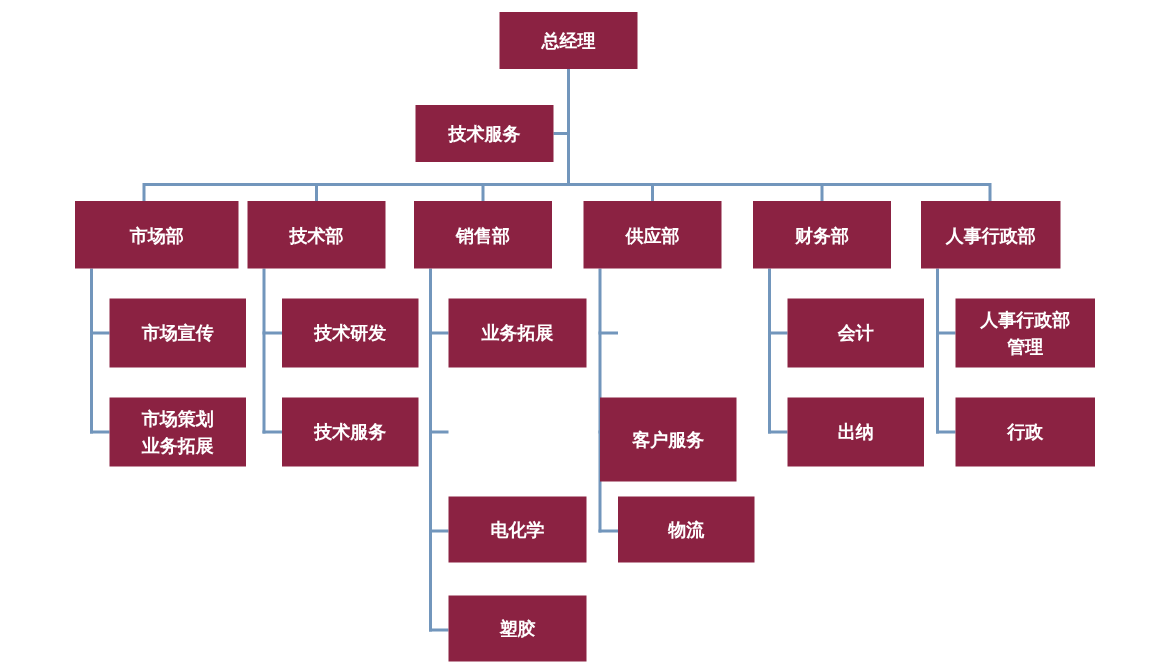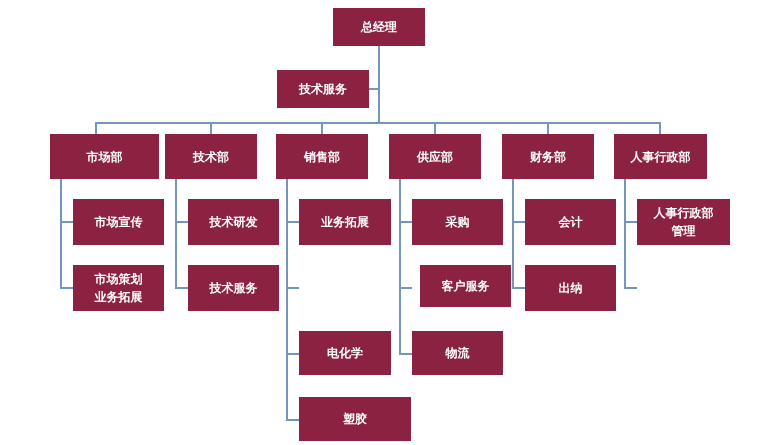--- a/index.html
+++ b/index.html
@@ -85,25 +85,25 @@
 
   <div class="node" style="left:73px;top:199px;width:91px;height:46px">市场宣传</div>
   <div class="node" style="left:73px;top:265px;width:91px;height:46px">市场策划
 业务拓展</div>
 
   <div class="node" style="left:188px;top:199px;width:91px;height:46px">技术研发</div>
   <div class="node" style="left:188px;top:265px;width:91px;height:46px">技术服务</div>
 
   <div class="node" style="left:299px;top:199px;width:92px;height:46px">业务拓展</div>
   <div class="node" style="left:299px;top:331px;width:92px;height:44px">电化学</div>
-  <div class="node" style="left:299px;top:397px;width:112px;height:44px">塑胶</div>
+  <div class="node" style="left:299px;top:397px;width:92px;height:44px">塑胶</div>
 
-  <div class="node" style="left:412px;top:199px;width:91px;height:46px">采购</div>
-  <div class="node" style="left:420px;top:265px;width:91px;height:42px">客户服务</div>
+  <div class="node" style="left:400px;top:265px;width:91px;height:56px">客户服务</div>
   <div class="node" style="left:412px;top:331px;width:91px;height:44px">物流</div>
 
   <div class="node" style="left:525px;top:199px;width:91px;height:46px">会计</div>
   <div class="node" style="left:525px;top:265px;width:91px;height:46px">出纳</div>
 
   <div class="node" style="left:637px;top:199px;width:93px;height:46px">人事行政部
 管理</div>
+  <div class="node" style="left:637px;top:265px;width:93px;height:46px">行政</div>
 
 </div>
 
 </body></html>

